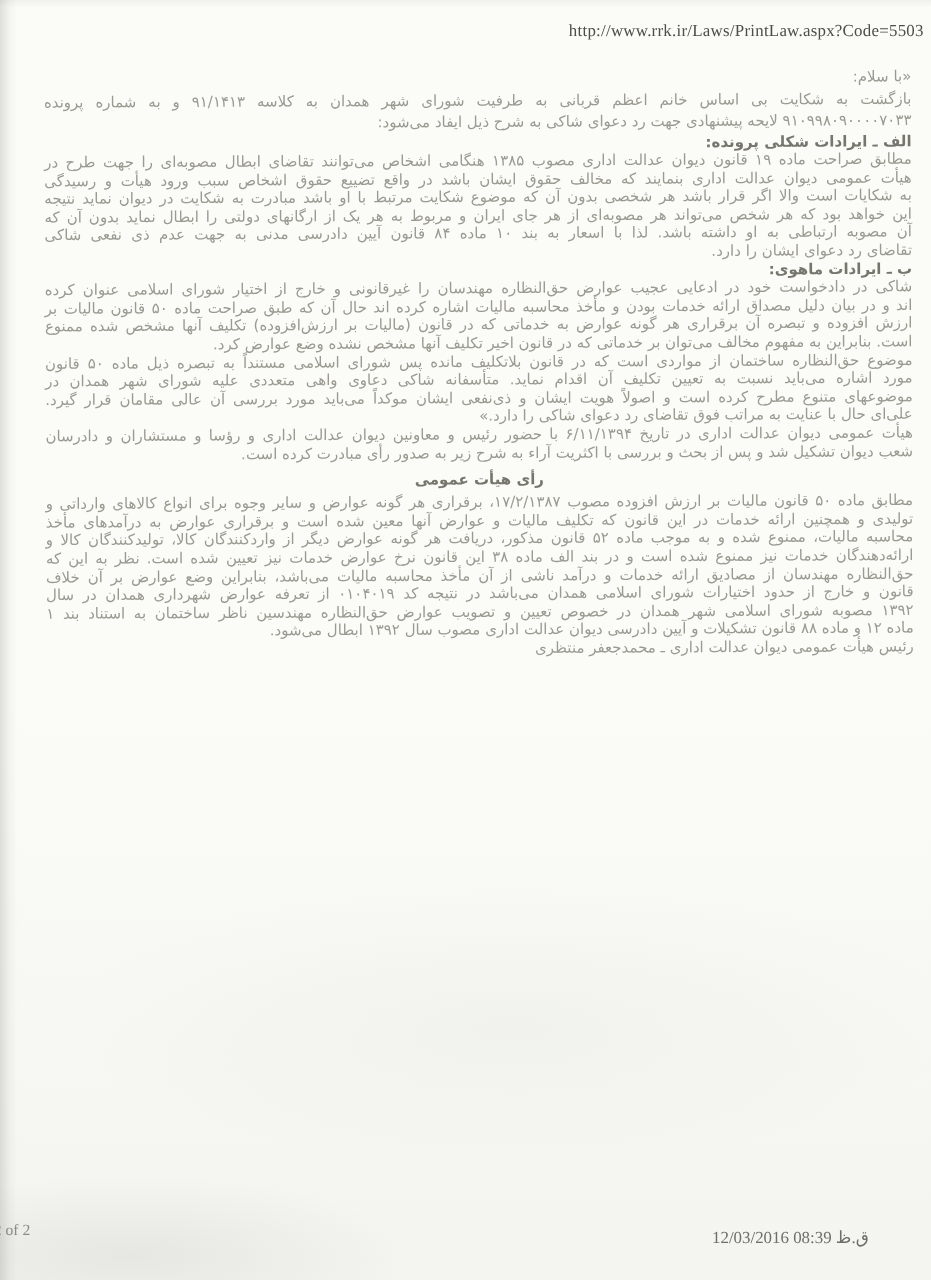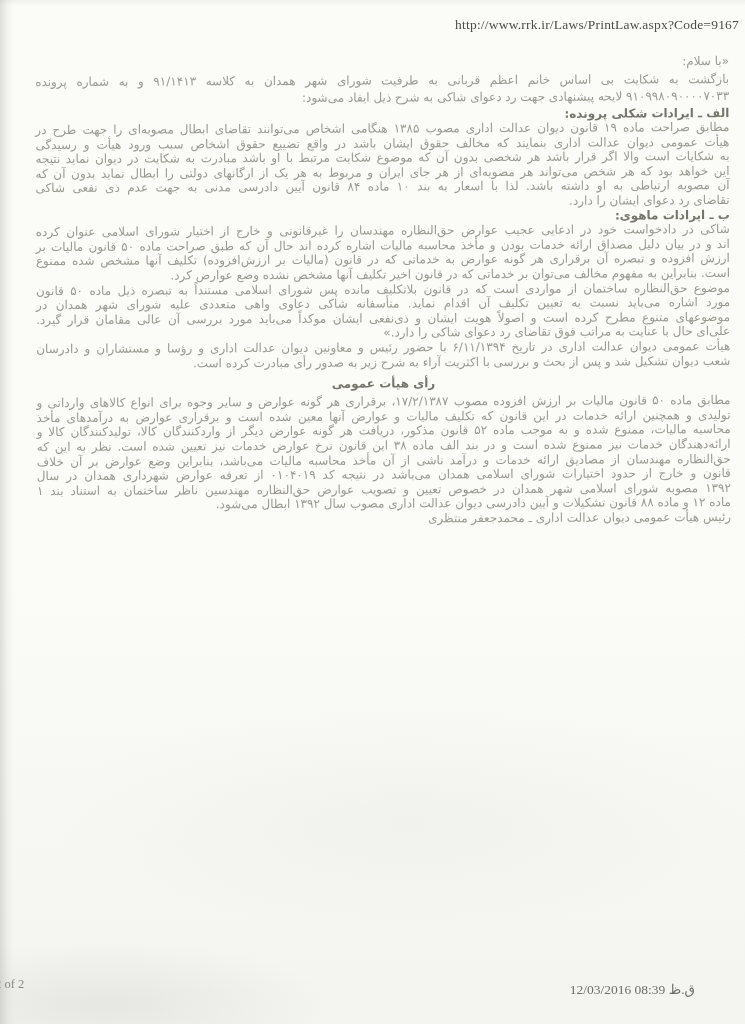--- a/index.html
+++ b/index.html
@@ -88,21 +88,21 @@
     direction:ltr;
   }
 </style>
 </head>
 <body>
 
 <div class="page">
   <div class="scan-edge-left"></div>
   <div class="scan-edge-top"></div>
 
-  <div class="url">http://www.rrk.ir/Laws/PrintLaw.aspx?Code=9167</div>
+  <div class="url">http://www.rrk.ir/Laws/PrintLaw.aspx?Code=5503</div>
 
   <div class="doc">
     <div class="line salutation">«با سلام:</div>
 
     <div class="intro">
         <div class="line fill">بازگشت به شکایت بی اساس خانم اعظم قربانی به طرفیت شورای شهر همدان به کلاسه ۹۱/۱۴۱۳ و به شماره پرونده</div>
         <div class="line">۹۱۰۹۹۸۰۹۰۰۰۰۷۰۳۳ لایحه پیشنهادی جهت رد دعوای شاکی به شرح ذیل ایفاد می‌شود:</div>
       </div>
 
     <div class="line heading">الف ـ ایرادات شکلی پرونده:</div>

